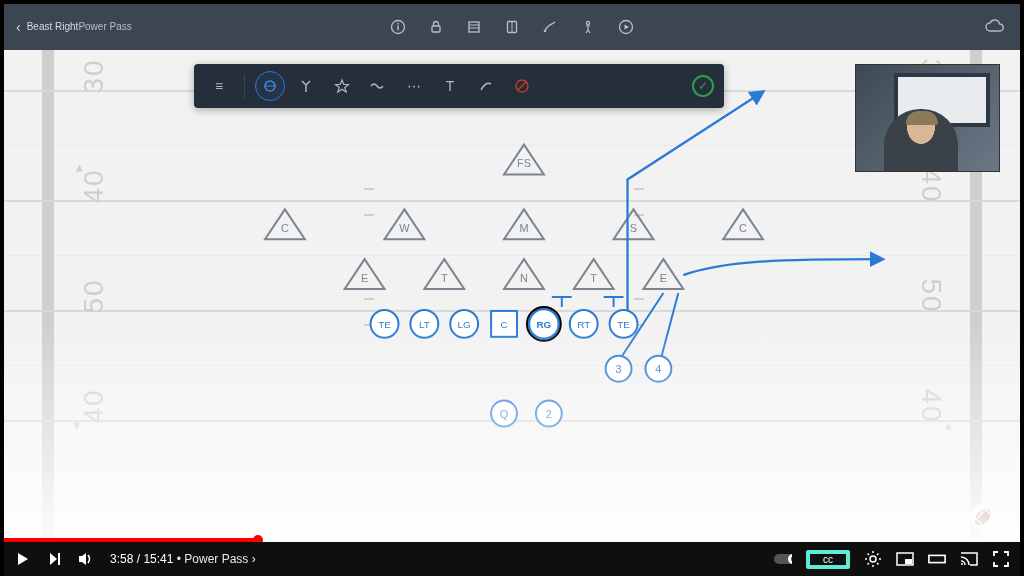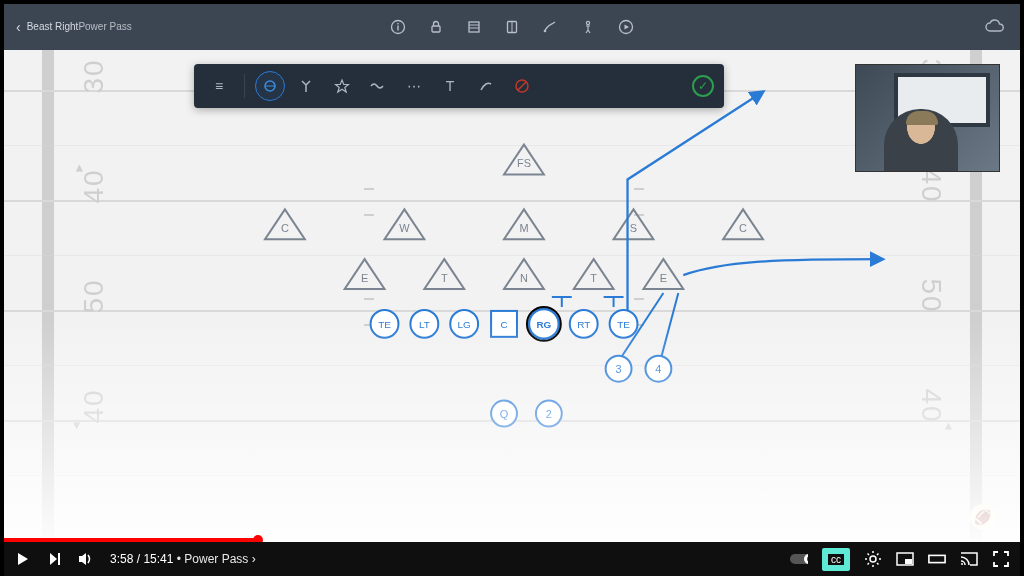--- a/index.html
+++ b/index.html
@@ -41,21 +41,21 @@
   .watermark { position:absolute; right:24px; bottom:12px; width:26px; height:26px; background:#fdf7df; border-radius:50%; display:flex; align-items:center; justify-content:center; font-size:14px; }
   
   .yt-bar { position:absolute; left:4px; right:4px; bottom:0; height:34px; background:#0f0f0f; display:flex; align-items:center; padding:0 10px; color:#fff; font-size:12px; gap:14px;justify-content:space-between; }
   .progress { position:absolute; left:4px; right:4px; bottom:34px; height:4px; background:rgba(255,255,255,.25); }
   .progress .filled { height:100%; background:#ff0000; width:25%; }
   .progress .dot { position:absolute; top:-3px; width:10px; height:10px; border-radius:50%; background:#ff0000; left:25%; margin-left:-5px; }
   .yt-ico { width:18px; height:18px; display:flex; align-items:center; justify-content:center; }
   .yt-spacer { flex:1; }
   .time-text { font-size:12px; }
   .chapter { opacity:.9; }
-  .cc-badge { border:6px solid #5eead4; padding:0 3px; font-size:10px; border-radius:2px; }
+  .cc-badge { border:4px solid #5eead4; padding:0 13px; font-size:10px; border-radius:2px; }
   svg { display:block; }
 </style>
 </head>
 <body>
 
 <div class="video-frame">
   <div class="content">
 
     <div class="app-bar">
       <span class="back-caret">‹</span>

